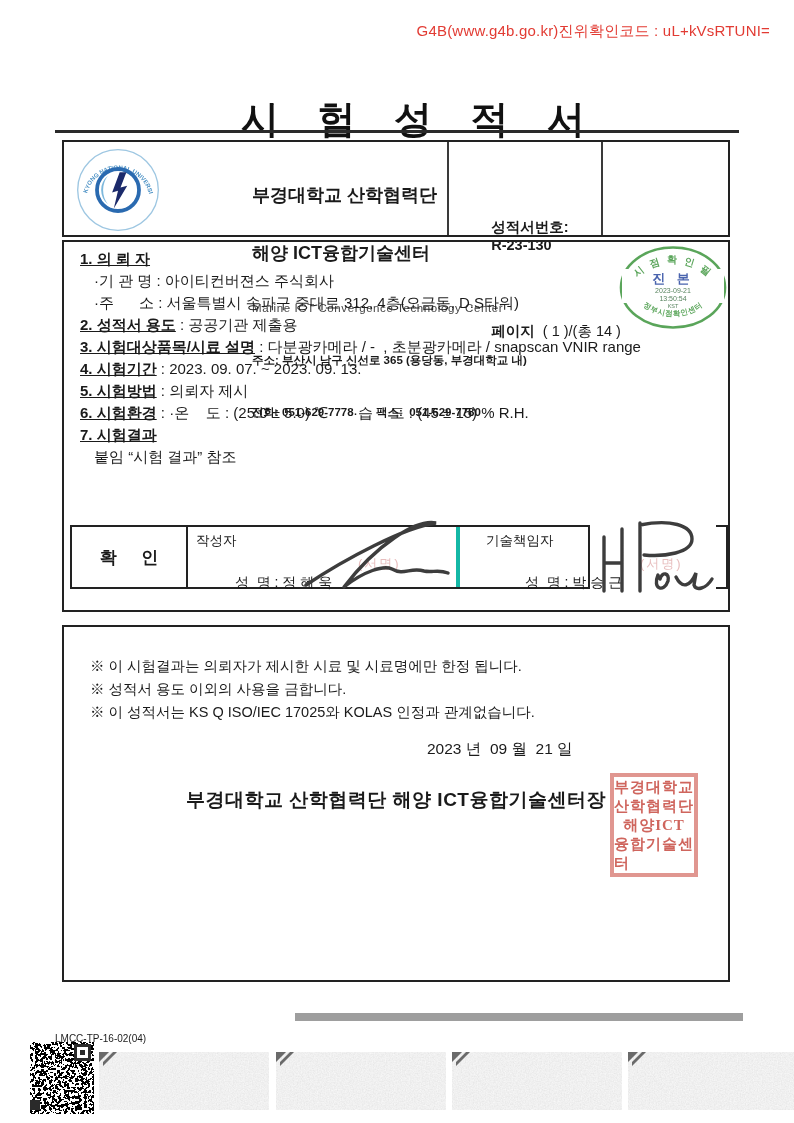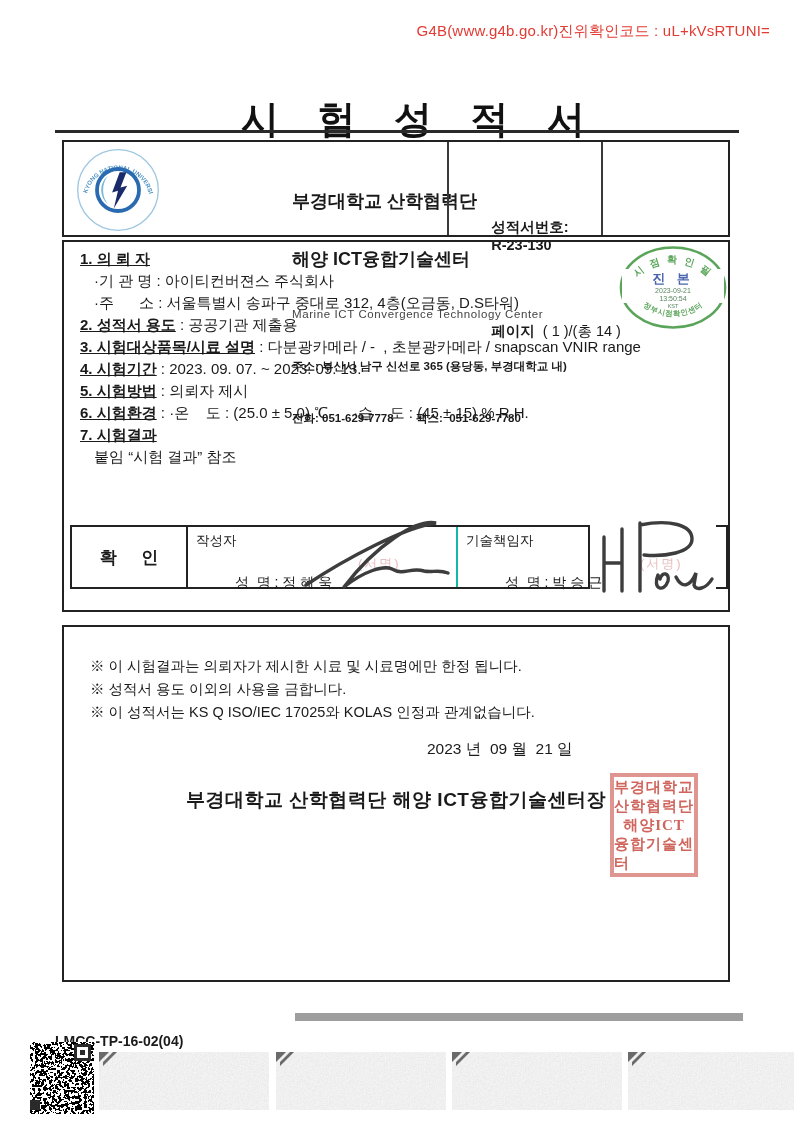--- a/index.html
+++ b/index.html
@@ -14,21 +14,21 @@
   .title{position:absolute;top:78px;left:0;width:100%;margin:16px;text-align:center;
          font-size:38px;font-weight:700;letter-spacing:14px;text-indent:14px;color:#111;}
   .title-rule{position:absolute;top:130px;left:55px;width:684px;height:3px;background:#2a2a2a;}
 
   
   .header-box{position:absolute;left:62px;top:140px;width:668px;height:97px;
               border:2px solid #222;box-sizing:border-box;}
   .hdiv{position:absolute;top:0;bottom:0;width:0;border-left:2px solid #3a3a3a;}
   .hdiv1{left:383px;} .hdiv2{left:537px;}
   .logo{position:absolute;left:12px;top:6px;width:84px;height:84px;}
-  .org{position:absolute;left:188px;top:12px;white-space:pre;margin-left:40px;}
+  .org{position:absolute;left:188px;top:6px;white-space:pre;}
   .org-l1,.org-l2{font-size:18px;font-weight:700;line-height:22px;}
   .org-en{font-size:11.5px;color:#444;line-height:14px;margin-top:1px;letter-spacing:0.6px;}
   .org-ad{font-size:11.5px;font-weight:700;line-height:14px;margin-top:2px;}
   .org-ct{font-size:11.5px;font-weight:700;line-height:14px;margin-top:2px;}
   .report-info{position:absolute;left:395px;top:28px;font-size:14.5px;white-space:pre;}
   .report-info .row1{font-weight:700;}
   .report-info .row2{margin-top:5px;}
   .report-info .row2 .lbl{font-weight:700;}
 
   
@@ -43,22 +43,22 @@
   .verify-stamp{position:absolute;left:618px;top:245px;width:110px;height:85px;opacity:0.92;}
 
   
   .confirm-table{position:absolute;left:68px;top:523px;width:520px;height:64px;
                  border:2px solid #222;box-sizing:border-box;}
   .cell-label{position:absolute;left:0;top:0;bottom:0;width:114px;border-right:2px solid #222;
               display:flex;align-items:center;justify-content:center;font-weight:700;
               font-size:17px;letter-spacing:10px;text-indent:10px;}
   .cell-writer{position:absolute;left:114px;top:0;bottom:0;width:322px;box-sizing:border-box;
                padding:6px 0 0 10px;}
-  .cell-tech{position:absolute;left:384px;top:0;bottom:0;width:136px;border-left:2px solid #14b8a6;
-             box-sizing:border-box;padding:6px 0 0 8px;}
+  .cell-tech{position:absolute;left:384px;top:0;bottom:0;width:136px;border-left:4px solid #14b8a6;
+             box-sizing:border-box;padding:6px 0 0 26px;}
   .role{font-size:13.5px;line-height:16px;}
   .nameline{font-size:14px;margin-top:9px;white-space:pre;}
   .right-bracket{position:absolute;left:644px;top:-2px;width:12px;height:64px;
                  border-top:2px solid #222;border-right:2px solid #222;border-bottom:2px solid #222;
                  box-sizing:border-box;}
   .sig{position:absolute;}
   .sig-writer{left:228px;top:-14px;width:160px;height:88px;}
   .sig-tech{left:522px;top:-12px;width:130px;height:84px;}
   .sign-ph{position:absolute;color:#e7bdbd;font-size:13px;letter-spacing:2px;}
   .sig-writer .sign-ph{left:58px;top:42px;}
@@ -74,21 +74,21 @@
   .issuer-title{position:absolute;left:0;top:160px;width:100%;text-align:center;
                 font-size:19px;font-weight:700;letter-spacing:0.5px;}
   .red-seal{position:absolute;left:546px;top:146px;width:88px;height:104px;
             border:4px solid rgba(198,63,52,0.55);border-radius:0;box-sizing:border-box;
             display:flex;flex-direction:column;justify-content:center;align-items:center;
             color:rgba(193,58,47,0.78);font-weight:700;font-family:"Liberation Serif",serif;}
   .red-seal .sl{font-size:15px;line-height:19px;letter-spacing:1px;}
 
   
   .footer-bar{position:absolute;left:295px;top:1013px;width:448px;height:8px;background:#9e9e9e;}
-  .doc-code{position:absolute;left:55px;top:1033px;font-size:14px;font-weight:700;}
+  .doc-code{position:absolute;left:55px;top:1033px;font-size:10px;font-weight:400;}
   .qr{position:absolute;left:30px;top:1042px;}
   .noise-block{position:absolute;top:1052px;}
   .nb1{left:99px;} .nb2{left:276px;} .nb3{left:452px;} .nb4{left:628px;}
 </style>
 </head>
 <body>
 
 <svg width="0" height="0" style="position:absolute" aria-hidden="true">
   <defs>
     <filter id="grain-light" x="0" y="0" width="100%" height="100%">

